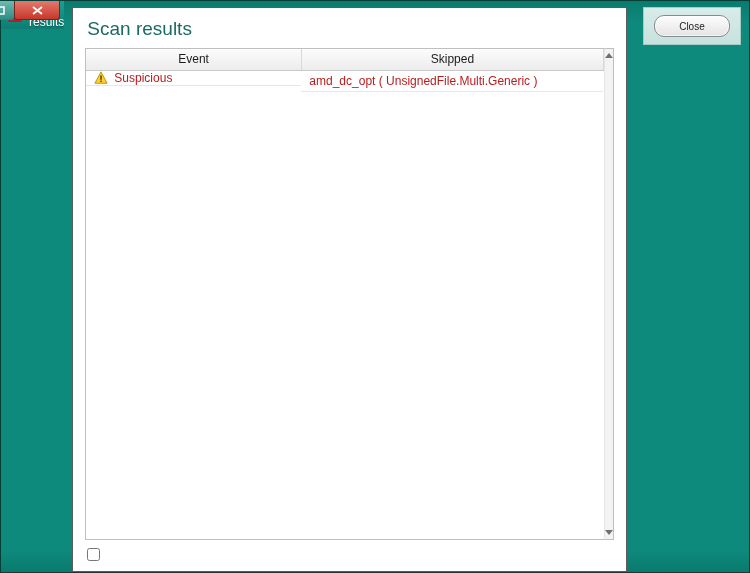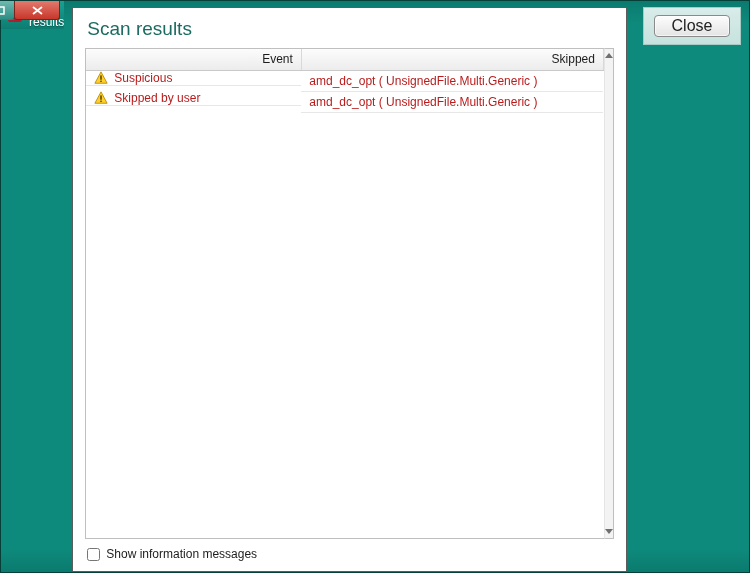--- a/index.html
+++ b/index.html
@@ -16,32 +16,32 @@
   
   .client { flex:1 1 auto; margin:6px 8px 0 8px; background:#fff; border:1px solid #5c5c5c; display:flex; flex-direction:column; padding:10px 12px 8px 12px; }
   .heading { font-size:19px; color:#1c6b62; margin:0 0 8px 2px; font-weight:400; }
   .grid-wrap { flex:1 1 auto; display:flex; border-top:none; }
   .grid { flex:1 1 auto; border:1px solid #bfbfbf; border-right:none; background:#fff; overflow:hidden; }
   .sb-col { width:18px; border:1px solid #bfbfbf; border-left:1px solid #e5e5e5; background:#f3f3f3; display:flex; flex-direction:column; justify-content:space-between; align-items:center; }
   .sb-col .arrow { width:0; height:0; border-left:4px solid transparent; border-right:4px solid transparent; margin:4px 0; }
   .sb-col .arrow.up { border-bottom:5px solid #707070; }
   .sb-col .arrow.down { border-top:5px solid #707070; }
   table { width:100%; border-collapse:collapse; table-layout:fixed; }
-  thead th { text-align:right; font-weight:400; background:linear-gradient(#fcfcfc,#ececec); border-bottom:1px solid #c9c9c9; border-right:1px solid #d8d8d8; height:21px; padding:0 8px; color:#1c1c1c; }
+  thead th { text-align:center; font-weight:400; background:linear-gradient(#fcfcfc,#ececec); border-bottom:1px solid #c9c9c9; border-right:1px solid #d8d8d8; height:21px; padding:0 8px; color:#1c1c1c; }
   thead th:first-child { width:215px; }
   tbody tr { height:21px; }
   tbody tr td { border-bottom:1px solid #e7e7e7; padding:0 8px; color:#b91c1c; white-space:nowrap; overflow:hidden; text-overflow:ellipsis; }
   tbody tr td.ev { display:flex; align-items:center; gap:6px; }
   .wicon { width:14px; height:14px; flex:0 0 14px; }
   .footer { padding:8px 2px 2px 2px; }
   .chk { display:flex; align-items:center; gap:6px; color:#1c1c1c; }
   .chk input { width:13px; height:13px; margin:0; }
   
   .bottombar { height:38px; background:linear-gradient(#d9ece9,#c7e2de); border-top:1px solid #8bb9b3; margin:6px 8px 6px 8px; display:flex; align-items:center; justify-content:flex-end; padding:0 10px; border:1px solid #a7cac5; }
-  .btn { min-width:76px; height:22px; background:linear-gradient(#fdfdfd,#e4e4e4); border:1px solid #8a8a8a; border-radius:4px; font-size:16px; color:#222; cursor:default; box-shadow:0 0 0 1px rgba(255,255,255,.6) inset; }
+  .btn { min-width:76px; height:22px; background:linear-gradient(#fdfdfd,#e4e4e4); border:1px solid #8a8a8a; border-radius:10px; font-size:10px; color:#222; cursor:default; box-shadow:0 0 0 1px rgba(255,255,255,.6) inset; }
 </style>
 </head>
 <body>
 
 <div class="window">
 
   <div class="titlebar">
     <span class="app-icon">
       <svg viewBox="0 0 16 16" width="16" height="16">
         <rect x="1" y="1" width="14" height="14" rx="2" fill="#b21e2f"></rect>
@@ -88,46 +88,32 @@
                   <svg viewBox="0 0 16 16" width="14" height="14">
                     <path d="M8 1 L15 14 H1 Z" fill="#ffcf2f" stroke="#b58b00" stroke-width="1"></path>
                     <rect x="7.2" y="5" width="1.6" height="5" fill="#4a3a00"></rect>
                     <rect x="7.2" y="11" width="1.6" height="1.6" fill="#4a3a00"></rect>
                   </svg>
                 </span>
                 <span>Suspicious</span>
               </td>
               <td>amd_dc_opt ( UnsignedFile.Multi.Generic )</td>
             </tr>
-            <tr>
-              <td class="ev">
-                <span class="wicon">
-                  <svg viewBox="0 0 16 16" width="14" height="14">
-                    <path d="M8 1 L15 14 H1 Z" fill="#ffcf2f" stroke="#b58b00" stroke-width="1"></path>
-                    <rect x="7.2" y="5" width="1.6" height="5" fill="#4a3a00"></rect>
-                    <rect x="7.2" y="11" width="1.6" height="1.6" fill="#4a3a00"></rect>
-                  </svg>
-                </span>
-                <span>Skipped by user</span>
-              </td>
-              <td>amd_dc_opt ( UnsignedFile.Multi.Generic )</td>
-            </tr>
           </tbody>
         </table>
       </div>
       <div class="sb-col">
         <div class="arrow up"></div>
         <div class="arrow down"></div>
       </div>
     </div>
 
     <div class="footer">
       <label class="chk">
         <input type="checkbox" style="">
-        <span>Show information messages</span>
       </label>
     </div>
   </div>
 
   <div class="bottombar">
     <button class="btn">Close</button>
   </div>
 
 </div>
 

